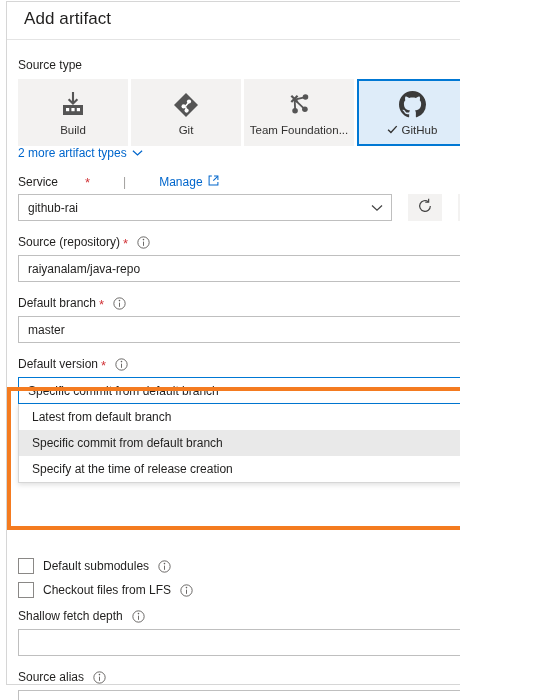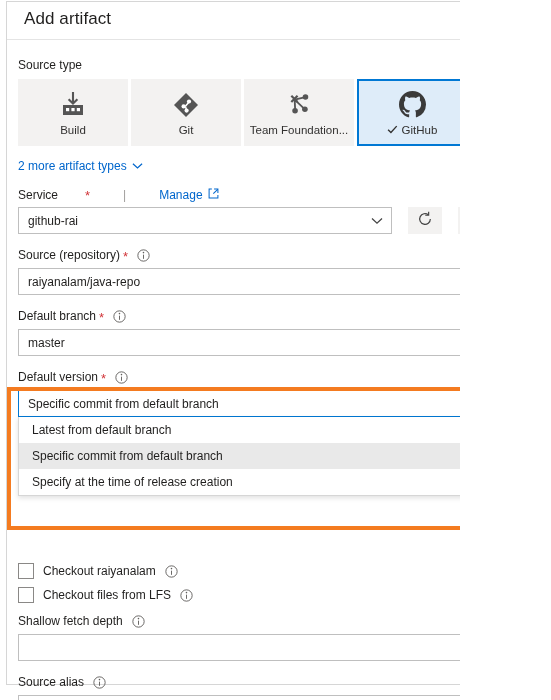--- a/index.html
+++ b/index.html
@@ -77,21 +77,21 @@
 
   
   .section-label {
     font-size: 12px;
     color: #201f1e;
     margin-bottom: 7px;
   }
   .tiles {
     display: flex;
     gap: 3px;
-    margin-bottom: 13px;
+    margin-bottom: 0;
   }
   .tile {
     width: 110px;
     height: 67px;
     background: #f3f2f1;
     border: 1px solid transparent;
     display: flex;
     flex-direction: column;
     align-items: center;
     justify-content: center;
@@ -229,21 +229,21 @@
     height: 143px;
     border: 4px solid #f47b20;
     pointer-events: none;
     z-index: 30;
   }
 
   
   .version-area {
     position: relative;
     z-index: 20;
-    margin-bottom: 0;
+    margin-bottom: 8px;
   }
   .version-area .combo { width: 475px; }
 
   .dropdown-list {
     position: absolute;
     left: 0;
     top: 27px;
     width: 475px;
     background: #ffffff;
     border: 1px solid #d6d6d6;
@@ -511,21 +511,21 @@
             </div>
           </div>
         </div>
       </div>
 
       <div class="spacer-after-dropdown"></div>
 
       <div class="checkbox-row">
         <span class="cb"></span>
         <span class="cb-label">
-          <span>Checkout raiyanalam</span>
+          <span>Default submodules</span>
           <span class="info-icon">
             <svg width="13" height="13" viewBox="0 0 14 14">
               <circle cx="7" cy="7" r="6.1" stroke="#605e5c" stroke-width="1" fill="none"></circle>
               <circle cx="7" cy="3.9" r=".85" fill="#605e5c"></circle>
               <path d="M7 6.1 V10.6" stroke="#605e5c" stroke-width="1" fill="none"></path>
             </svg>
           </span>
         </span>
       </div>
 

